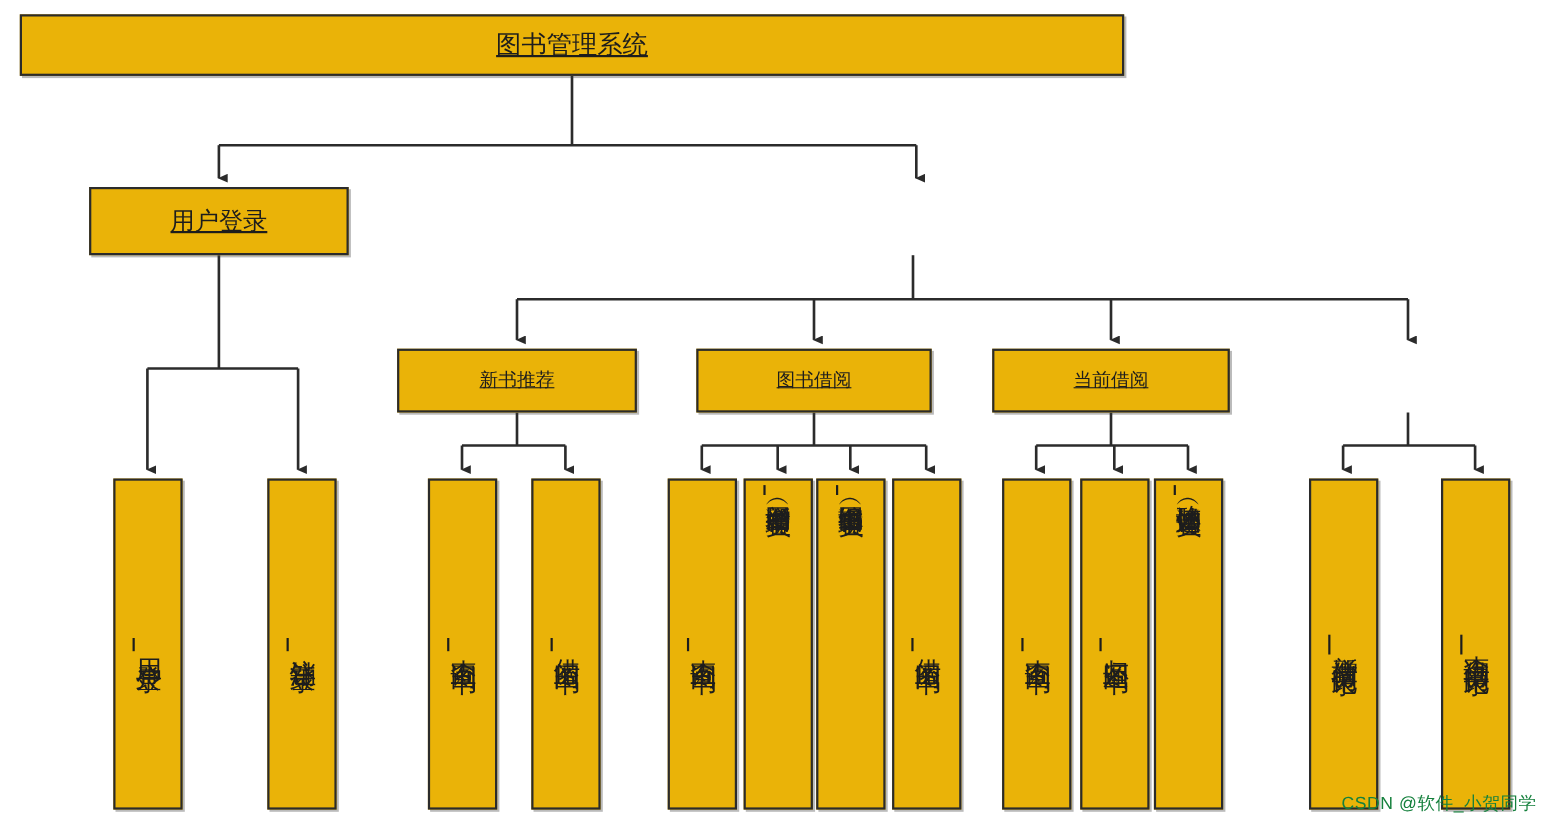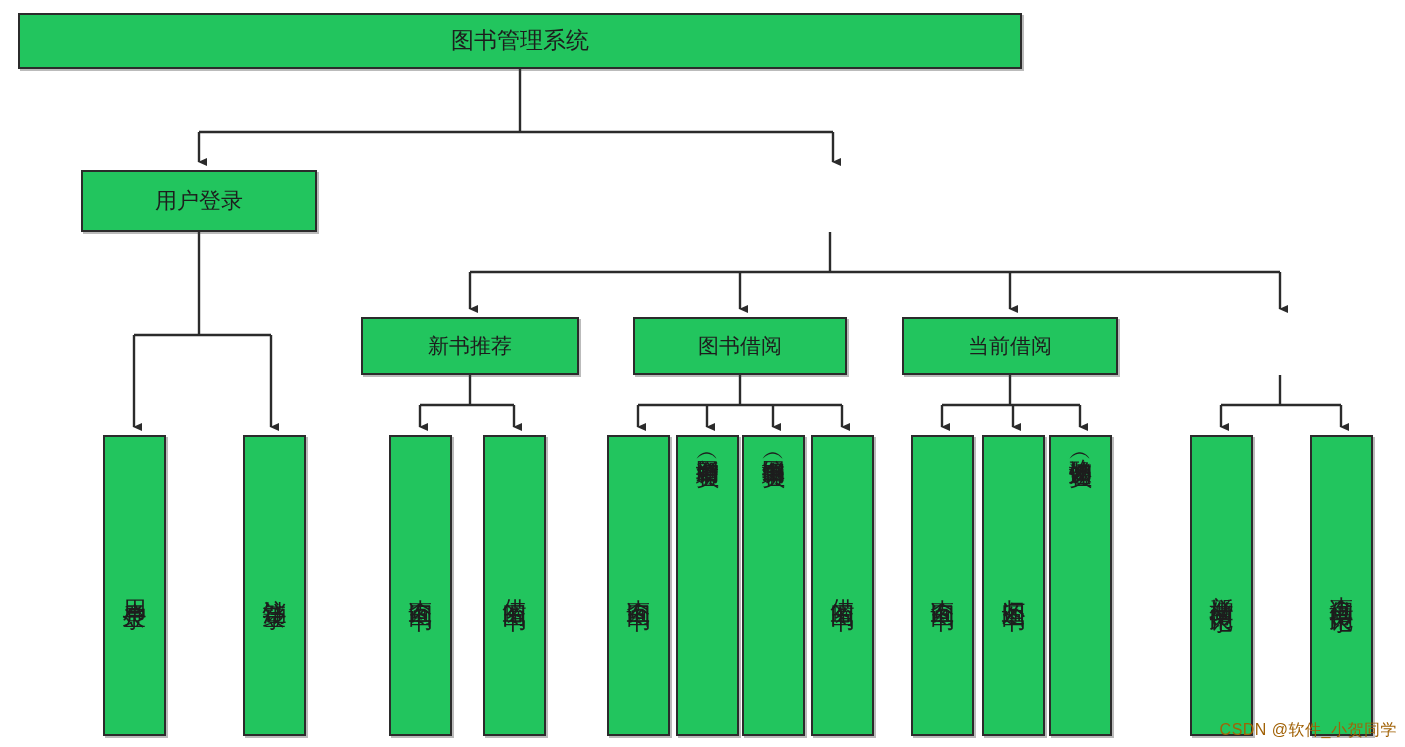--- a/index.html
+++ b/index.html
@@ -22,45 +22,46 @@
     left: 0;
     top: 0;
     width: 1405px;
     height: 747px;
     pointer-events: none;
   }
   .node {
     position: absolute;
     box-sizing: border-box;
     border: 2px solid #2b2b2b;
-    background: #22c55e;
+    background: #eab308;
     display: flex;
     align-items: center;
     justify-content: center;
     color: #1d1d1d;
     box-shadow: 2px 2px 0 rgba(60,60,60,0.35);
+    text-decoration: underline;
   }
   .node .lbl {
     display: block;
     text-align: center;
     line-height: 1.18;
     white-space: nowrap;
   }
   .node.root {
     left: 18px; top: 13px; width: 1004px; height: 56px;
   }
   .node.root .lbl { font-size: 23px; }
 
   .node.lvl2 { height: 62px; }
   .node.lvl2 .lbl { font-size: 22px; }
   .node.n-user-login  { left: 81px;  top: 170px; width: 236px; }
   .node.n-book-mgmt   { left: 711px; top: 170px; width: 237px; }
 
   .node.lvl3 { top: 317px; height: 58px; }
-  .node.lvl3 .lbl { font-size: 21px; }
+  .node.lvl3 .lbl { font-size: 17px; }
   .node.n-new-book    { left: 361px;  width: 218px; }
   .node.n-borrow      { left: 633px;  width: 214px; }
   .node.n-current     { left: 902px;  width: 216px; }
   .node.n-record      { left: 1172px; width: 216px; }
 
   .node.leaf {
     top: 435px;
     height: 301px;
     width: 63px;
     align-items: center;
@@ -90,21 +91,21 @@
   .lf10 { left: 982px; }
   .lf11 { left: 1049px; }
   .lf12 { left: 1190px; }
   .lf13 { left: 1310px; }
 
   .watermark {
     position: absolute;
     right: 8px;
     bottom: 6px;
     font-size: 16px;
-    color: #a16207;
+    color: #15803d;
     letter-spacing: 0.5px;
     white-space: nowrap;
   }
 </style>
 </head>
 <body>
 
 <div id="canvas">
 
   <svg class="wires" viewBox="0 0 1405 747" xmlns="http://www.w3.org/2000/svg">

